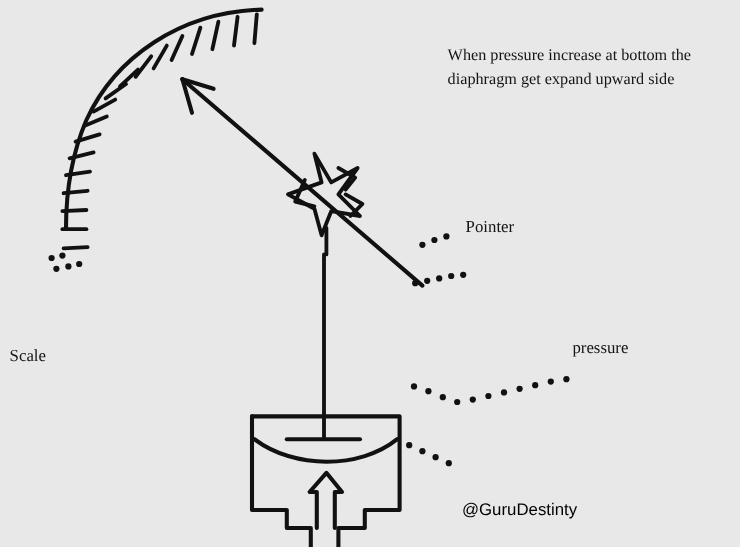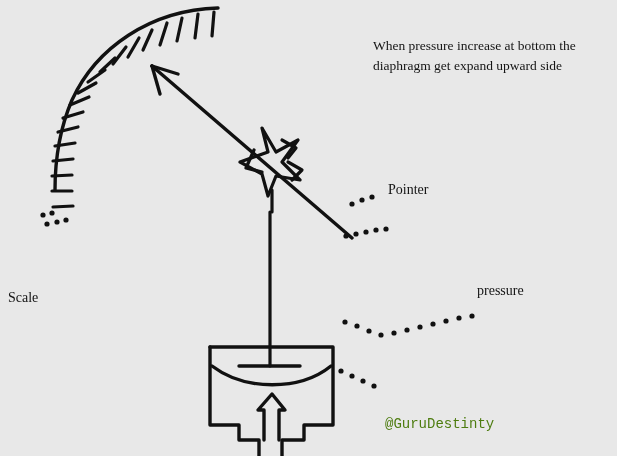--- a/index.html
+++ b/index.html
@@ -46,23 +46,23 @@
     font-family: "Liberation Serif", serif;
     white-space: nowrap;
   }
   #label-scale { left: 8px; top: 249px; margin-top: 41px; }
   #label-pointer { left: 388px; top: 182px; }
   #label-diaphragm { left: 477px; top: 283px; }
   #credit {
     position: absolute;
     left: 385px;
     top: 416px;
-    color: #4d7c0f;
+    color: #000000;
     font-size: 14px;
-    font-family: Liberation Mono, monospace;
+    font-family: Liberation Sans, sans-serif;
     white-space: nowrap;
   }
 </style>
 </head>
 <body>
 
 <div id="diagram-root">
 
   <svg class="canvas" viewBox="0 0 617 456">
 

